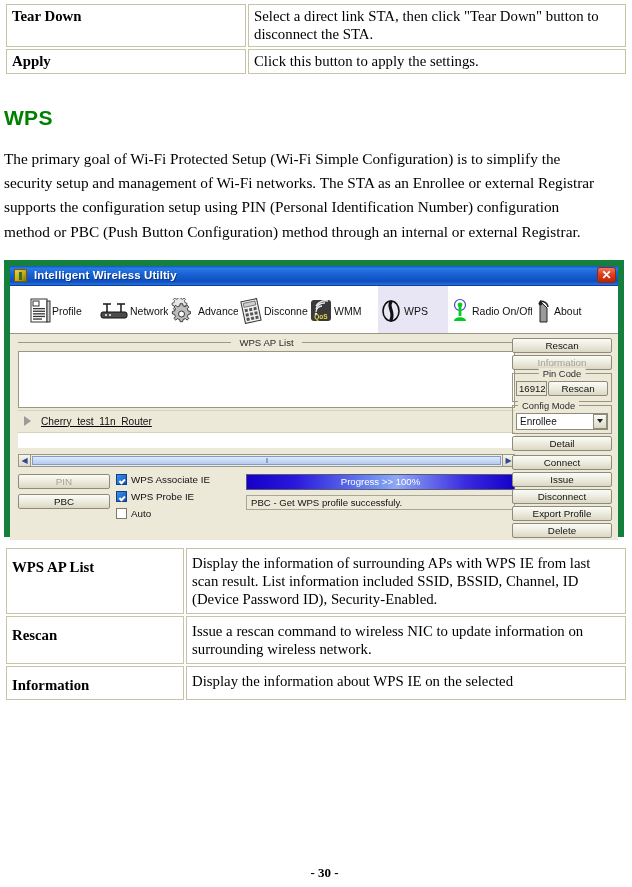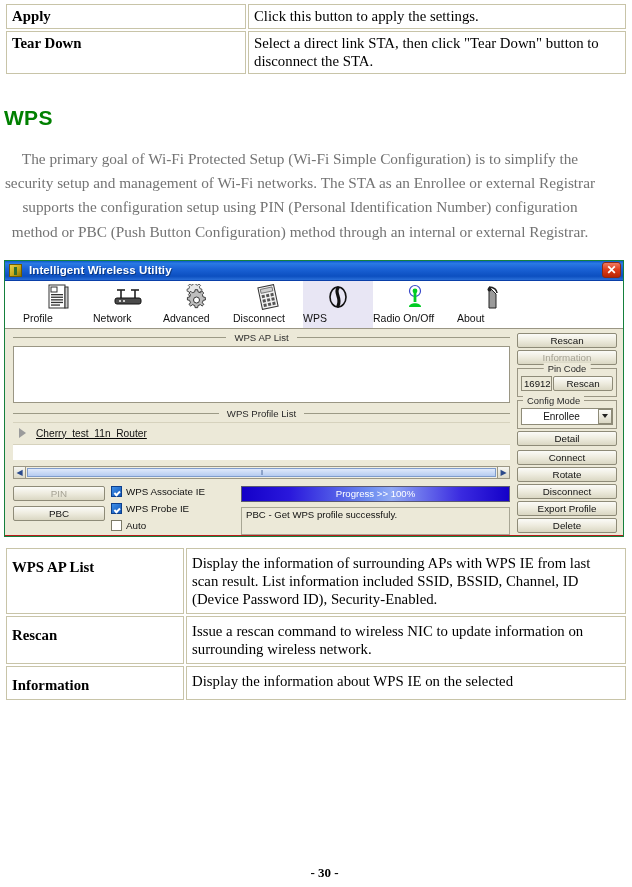--- a/index.html
+++ b/index.html
@@ -49,33 +49,32 @@
     color: #008000;
     font-size: 21px;
     font-weight: bold;
     margin: 30px 0 0 4px;
     letter-spacing: 0.3px;
   }
   p.body-text {
     font-family: "Liberation Serif", serif;
     font-size: 15.3px;
     line-height: 1.58;
-    color: #737373;
+    color: #000000;
     margin: 17px 14px 0 4px;
     width: 592px;
-    text-align: center;
   }
 
   
   .app-window {
     position: relative;
     margin: 16px 12px 0 4px;
     width: 620px;
     height: 277px;
-    border: 1px solid #15803d;
+    border: 6px solid #15803d;
     background: #b91c1c;
     box-sizing: border-box;
     font-family: "Liberation Sans", sans-serif;
   }
   .titlebar {
     height: 20px;
     background: linear-gradient(to bottom,#0b59c9 0%,#2a7ae4 12%,#1b63d6 40%,#0c4fc0 80%,#2a6fd8 100%);
     border-bottom: 1px solid #0a3fa8;
     display: flex;
     align-items: center;
@@ -127,21 +126,22 @@
     background: #ffffff;
     border-bottom: 1px solid #9a9684;
     display: flex;
     align-items: stretch;
     padding-left: 18px;
     box-sizing: border-box;
   }
   .tool {
     width: 70px;
     display: flex;
-    flex-direction: column;
+    flex-direction: row;
+    align-items: center;
     justify-content: flex-start;
     padding-top: 3px;
     box-sizing: border-box;
     cursor: pointer;
     background: #ffffff;
   }
   .tool.selected { background: #e8e6f4; }
   .tool .glyph {
     height: 27px;
     display: flex;
@@ -340,21 +340,21 @@
   .progressbar .ptext {
     position: absolute;
     left: 0; right: 0; top: 1px;
     text-align: center;
     font-size: 9.6px;
     color: #ffffff;
     font-family: "Liberation Sans", sans-serif;
   }
   .statusbox {
     margin-top: 5px;
-    height: 28px;
+    height: 15px;
     background: #ece9d8;
     border: 1px solid #a8a694;
     box-sizing: border-box;
     font-size: 9.6px;
     color: #111;
     padding: 1px 0 0 4px;
     font-family: "Liberation Sans", sans-serif;
     white-space: nowrap;
   }
 
@@ -401,21 +401,20 @@
     border: 1px solid #8e8b78;
     box-sizing: border-box;
     display: flex;
     align-items: center;
     font-size: 10px;
     color: #111;
     padding-left: 3px;
     cursor: pointer;
     font-family: "Liberation Sans", sans-serif;
     position: relative;
-    text-align: center;
   }
   .select .sel-val { flex: 1 1 auto; white-space: nowrap; }
   .select .sel-arrow {
     width: 14px; height: 15px;
     background: linear-gradient(to bottom,#fbfbf8,#dad7c3);
     border: 1px solid #8e8b78;
     box-sizing: border-box;
     display: flex; align-items: center; justify-content: center;
     margin-right: 0px;
   }
@@ -444,26 +443,26 @@
 </head>
 <body>
 
 <table class="doc-table t1">
   <colgroup>
       <col class="c1">
       <col class="c2">
     </colgroup>
   <tbody>
     <tr>
+      <td class="label">Tear Down</td>
+      <td>Select a direct link STA, then click "Tear Down" button to disconnect the STA.</td>
+    </tr>
+    <tr>
       <td class="label">Apply</td>
       <td>Click this button to apply the settings.</td>
-    </tr>
-    <tr>
-      <td class="label">Tear Down</td>
-      <td>Select a direct link STA, then click "Tear Down" button to disconnect the STA.</td>
     </tr>
   </tbody>
 </table>
 
 <h2 class="wps-heading">WPS</h2>
 <p class="body-text">The primary goal of Wi-Fi Protected Setup (Wi-Fi Simple Configuration) is to simplify the security setup and management of Wi-Fi networks. The STA as an Enrollee or external Registrar supports the configuration setup using PIN (Personal Identification Number) configuration method or PBC (Push Button Configuration) method through an internal or external Registrar.</p>
 
 <div class="app-window">
 
   <div class="titlebar">
@@ -539,20 +538,35 @@
               <rect x="7" y="19" width="3" height="3"></rect>
                 <rect x="11.5" y="19" width="3" height="3"></rect>
                 <rect x="16" y="19" width="3" height="3"></rect>
             </g>
           </g>
         </svg>
       </span>
       <span class="tlabel">Disconnect</span>
     </div>
 
+    <div class="tool">
+      <span class="glyph">
+        <svg width="26" height="26" viewBox="0 0 26 26">
+          <rect x="3" y="2" width="20" height="21" rx="3" fill="#3a3a3a"></rect>
+          <g stroke="#e8e8e8" stroke-width="1.4" fill="none">
+            <path d="M8 14 A6 6 0 0 1 14 8"></path>
+            <path d="M8 11 A9 9 0 0 1 17 5"></path>
+            <path d="M8 8 A12 12 0 0 1 20 3"></path>
+          </g>
+          <circle cx="8" cy="16" r="1.3" fill="#e8e8e8"></circle>
+          <text x="13" y="21" font-family="Liberation Sans, sans-serif" font-size="6.5" font-weight="bold" fill="#e8d34a" text-anchor="middle">QoS</text>
+        </svg>
+      </span>
+      <span class="tlabel">WMM</span>
+    </div>
 
     <div class="tool selected">
       <span class="glyph">
         <svg width="26" height="26" viewBox="0 0 26 26">
           <ellipse cx="13" cy="13" rx="8" ry="10" fill="none" stroke="#111" stroke-width="1.6"></ellipse>
           <path d="M13 4 C9 9 17 14 13 22" fill="none" stroke="#111" stroke-width="3.2" stroke-linecap="round"></path>
         </svg>
       </span>
       <span class="tlabel">WPS</span>
     </div>
@@ -585,25 +599,20 @@
 
     <div class="left-col">
 
       <div class="grp">
         <span class="ln"></span>
         <span class="gl">WPS AP List</span>
         <span class="ln"></span>
       </div>
       <div class="listbox ap-list"></div>
 
-      <div class="grp" style="margin-top:5px;">
-        <span class="ln"></span>
-        <span class="gl">WPS Profile List</span>
-        <span class="ln"></span>
-      </div>
 
       <div class="profile-list">
         <div class="profile-row">
           <span class="arrow"></span>
           <span class="pname">Cherry_test_11n_Router</span>
         </div>
         <div class="profile-blank"></div>
       </div>
 
       <div class="hscroll">
@@ -666,21 +675,21 @@
             <span class="sel-val">Enrollee</span>
             <span class="sel-arrow">
                 <i></i>
               </span>
           </span>
         </div>
       </div>
 
       <div class="xp-btn">Detail</div>
       <div class="xp-btn" style="margin-top:4px;">Connect</div>
-      <div class="xp-btn">Rotate</div>
+      <div class="xp-btn">Issue</div>
       <div class="xp-btn">Disconnect</div>
       <div class="xp-btn">Export Profile</div>
       <div class="xp-btn">Delete</div>
 
     </div>
   </div>
 </div>
 
 <table class="doc-table t2" style="margin-top:9px;">
   <colgroup>

